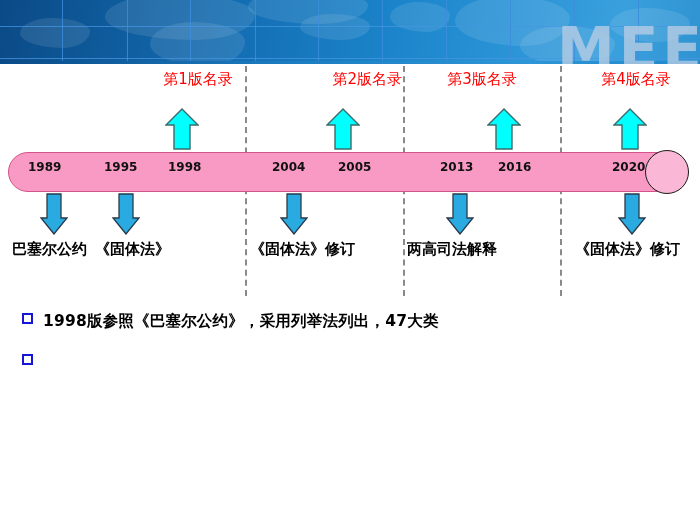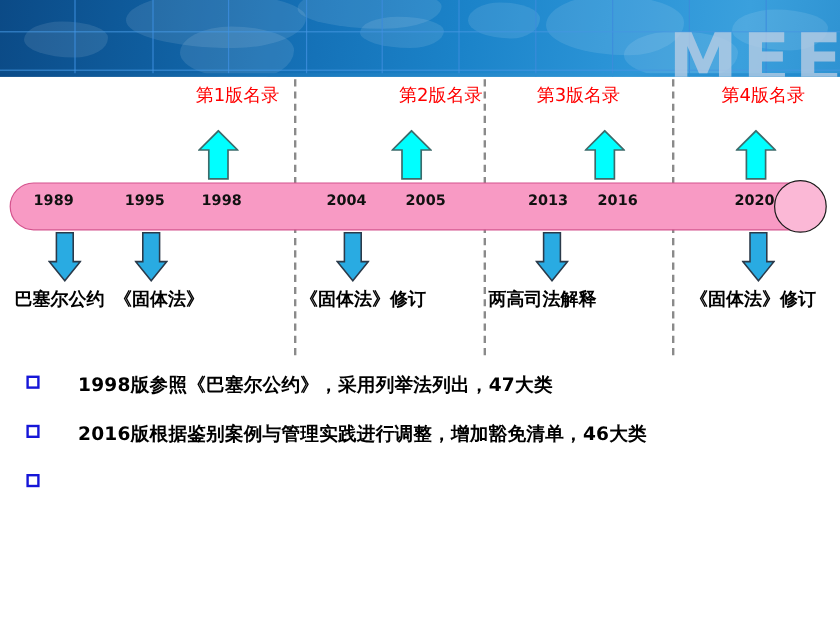--- a/index.html
+++ b/index.html
@@ -159,21 +159,20 @@
   #bullets {
     position: absolute;
     left: 22px;
     top: 308px;
     width: 660px;
   }
   .bullet-row {
     display: flex;
     align-items: flex-start;
     margin-bottom: 14px;
-    gap: 22px;
   }
   .bullet-marker {
     width: 11px;
     height: 11px;
     border: 2.2px solid #1616d8;
     background: #ffffff;
     box-sizing: border-box;
     flex: 0 0 auto;
     margin-top: 5px;
     margin-right: 10px;
@@ -295,18 +294,14 @@
   <div class="event-label" style="left:575px;">《固体法》修订</div>
 </div>
 
 <div id="bullets">
   <div class="bullet-row">
     <div class="bullet-marker"></div>
     <div class="bullet-text">1998版参照《巴塞尔公约》，采用列举法列出，47大类</div>
   </div>
   <div class="bullet-row">
     <div class="bullet-marker"></div>
-    <div class="bullet-text">2016版根据鉴别案例与管理实践进行调整，增加豁免清单，46大类</div>
-  </div>
-  <div class="bullet-row">
-    <div class="bullet-marker"></div>
   </div>
 </div>
 
 </body></html>

